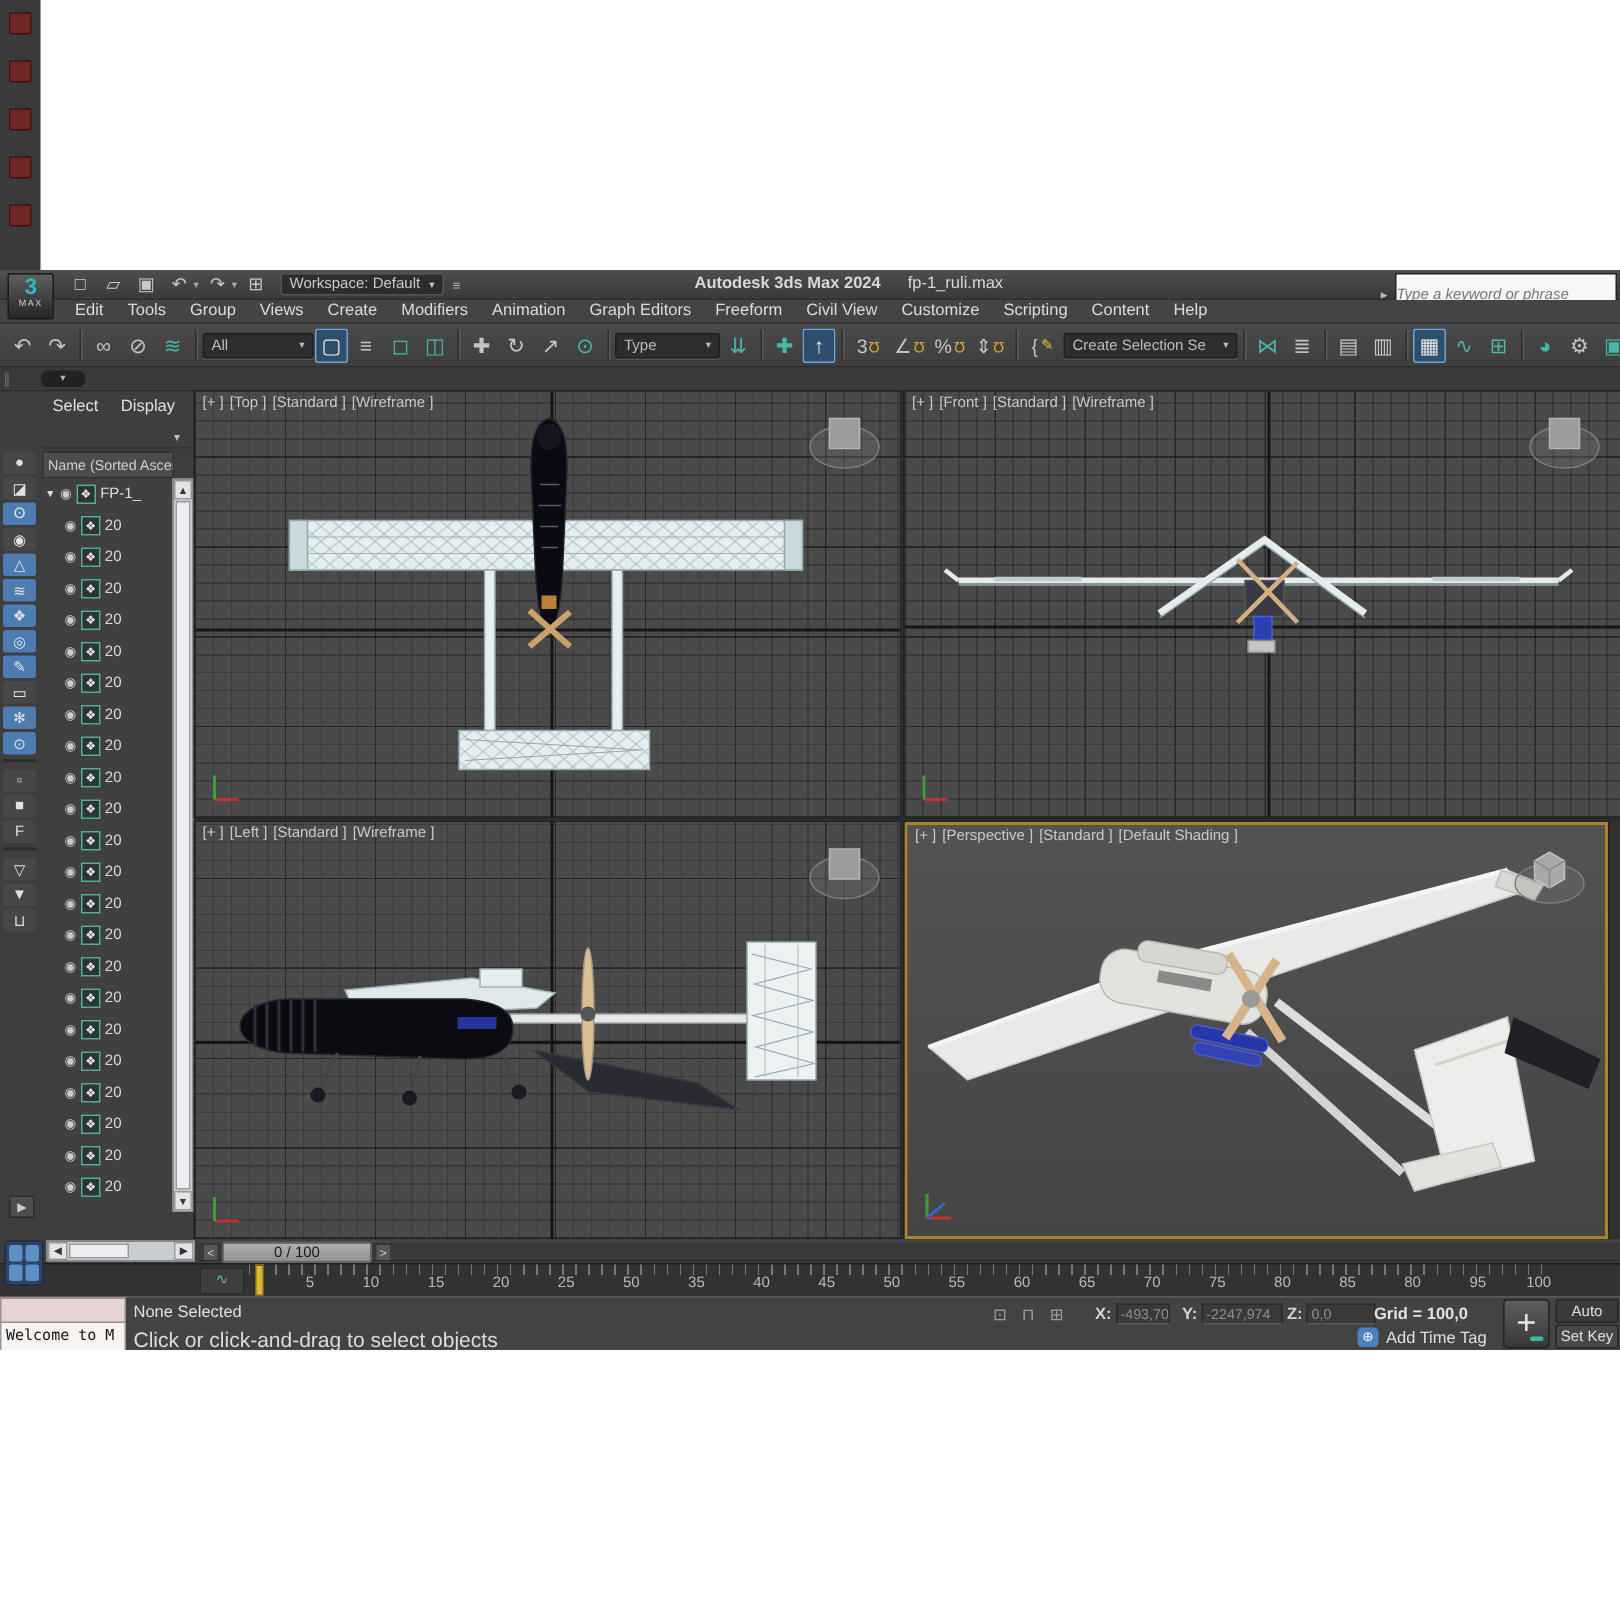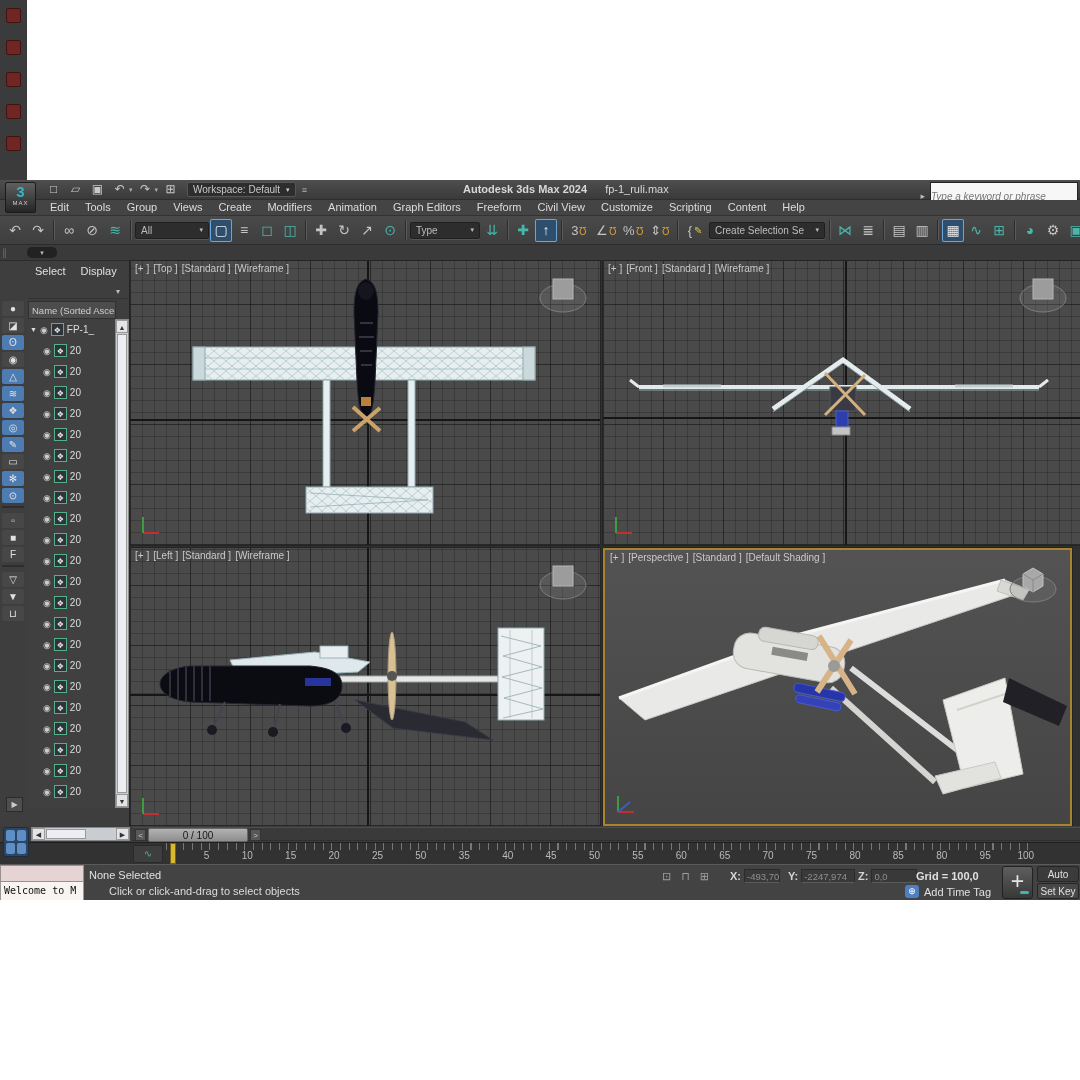--- a/index.html
+++ b/index.html
@@ -109,21 +109,21 @@
   .ruler-nums { position:absolute; top:7px; left:0; right:0; display:flex; }
   .ruler-nums span { flex:1; text-align:right; font-size:10px; color:#bababa; }
   .time-marker { position:absolute; left:4px; top:0; width:6px; height:21px; background:#d9b92f; border:1px solid #77621a; z-index:3; }
 
   
   .statusbar { position:absolute; left:0; top:684px; width:100%; height:36px; background:#434343; border-top:1px solid #5a5a5a; }
   .listener { position:absolute; left:0; top:0; width:84px; height:36px; }
   .listener-top { height:17px; background:#e6d4d4; border:1px solid #9a8f8f; }
   .listener-bottom { height:19px; background:#f8f4f1; border:1px solid #9a9a9a; border-top:none; color:#111; font-family:"DejaVu Sans Mono", monospace; font-size:10px; padding:3px 0 0 3px; white-space:nowrap; overflow:hidden; }
   .sel-line { position:absolute; left:89px; top:4px; font-size:11px; color:#e0e0e0; }
-  .prompt-line { position:absolute; left:89px; top:20px; font-size:11px; color:#dcdcdc;margin-left:20px; }
+  .prompt-line { position:absolute; left:89px; top:20px; font-size:14px; color:#dcdcdc; }
   .st-icons { position:absolute; left:662px; top:5px; display:flex; gap:10px; color:#9e9e9e; font-size:11px; }
   .coord { position:absolute; top:4px; display:flex; align-items:center; gap:3px; font-size:11px; color:#d5d5d5; font-weight:bold; }
   .coord .field { font-weight:normal; background:#393939; border:1px solid #2b2b2b; border-bottom-color:#5a5a5a; height:14px; font-size:9.5px; color:#8f8f8f; padding:1px 2px 0 2px; white-space:nowrap; overflow:hidden; }
   .grid-label { position:absolute; left:916px; top:5px; font-size:11px; font-weight:bold; color:#e0e0e0; }
   .att { position:absolute; left:905px; top:20px; display:flex; align-items:center; gap:5px; font-size:11px; color:#e0e0e0; }
   .tag-icon { width:14px; height:13px; background:#4e7fc0; border-radius:3px; color:#fff; font-size:9px; text-align:center; line-height:13px; }
   .key-btn { position:absolute; left:1002px; top:1px; width:31px; height:33px; background:linear-gradient(#5e5e5e,#383838); border:1px solid #222; border-radius:3px; color:#e4e4e4; font-size:23px; text-align:center; line-height:29px; }
   .key-tail { position:absolute; right:3px; bottom:4px; width:9px; height:3px; background:#45b3a8; border-radius:2px; }
   .akey { position:absolute; left:1037px; width:42px; height:16px; background:#3b3b3b; border:1px solid #262626; font-size:10px; color:#e0e0e0; text-align:center; line-height:15px; border-radius:2px; }
 </style>

